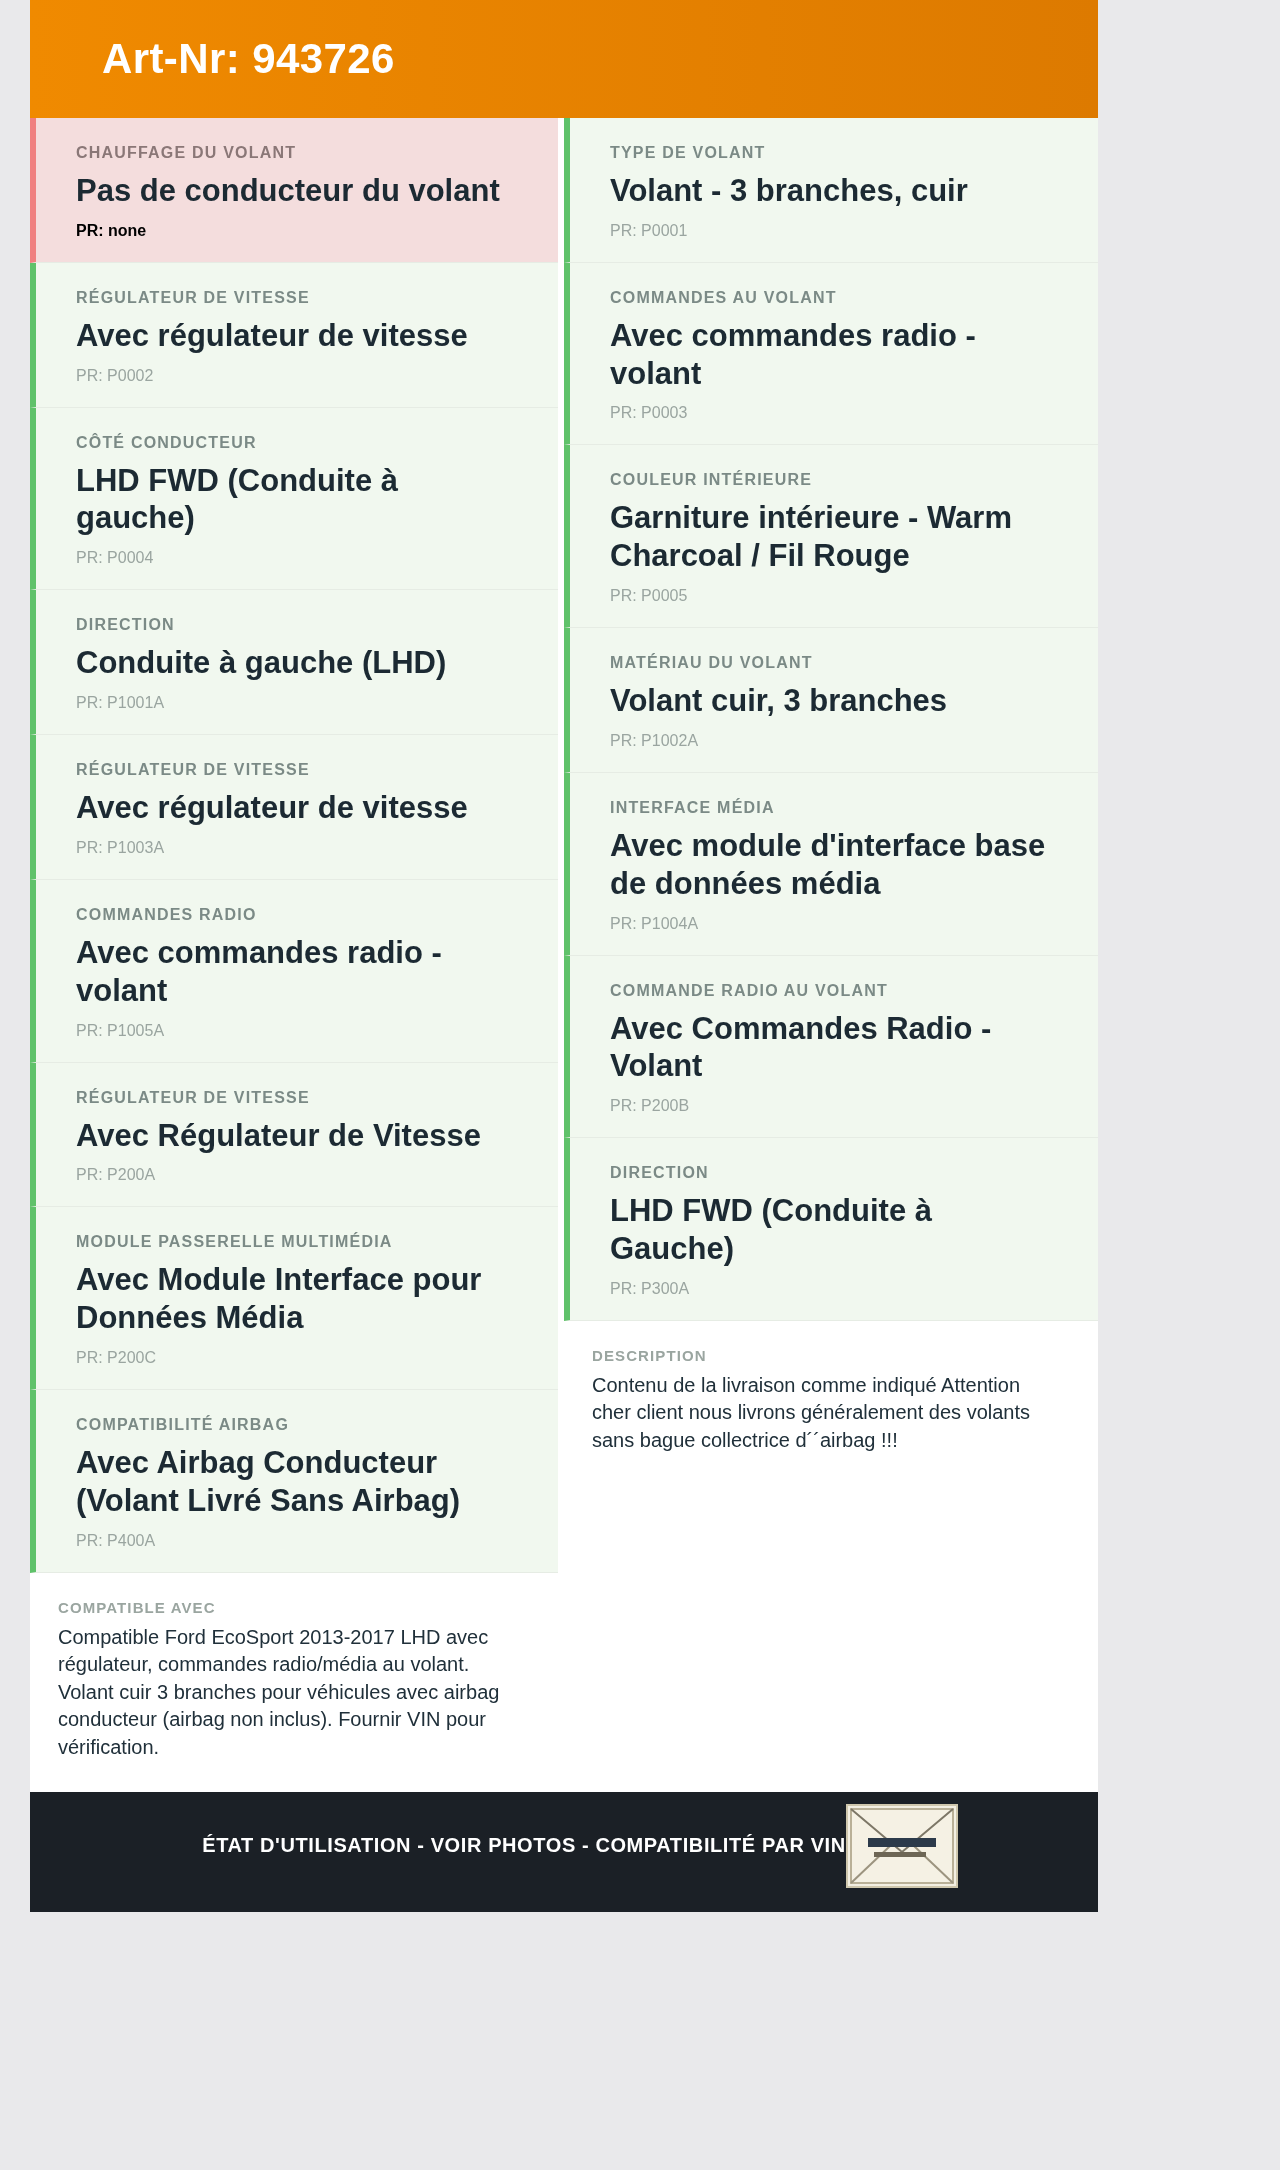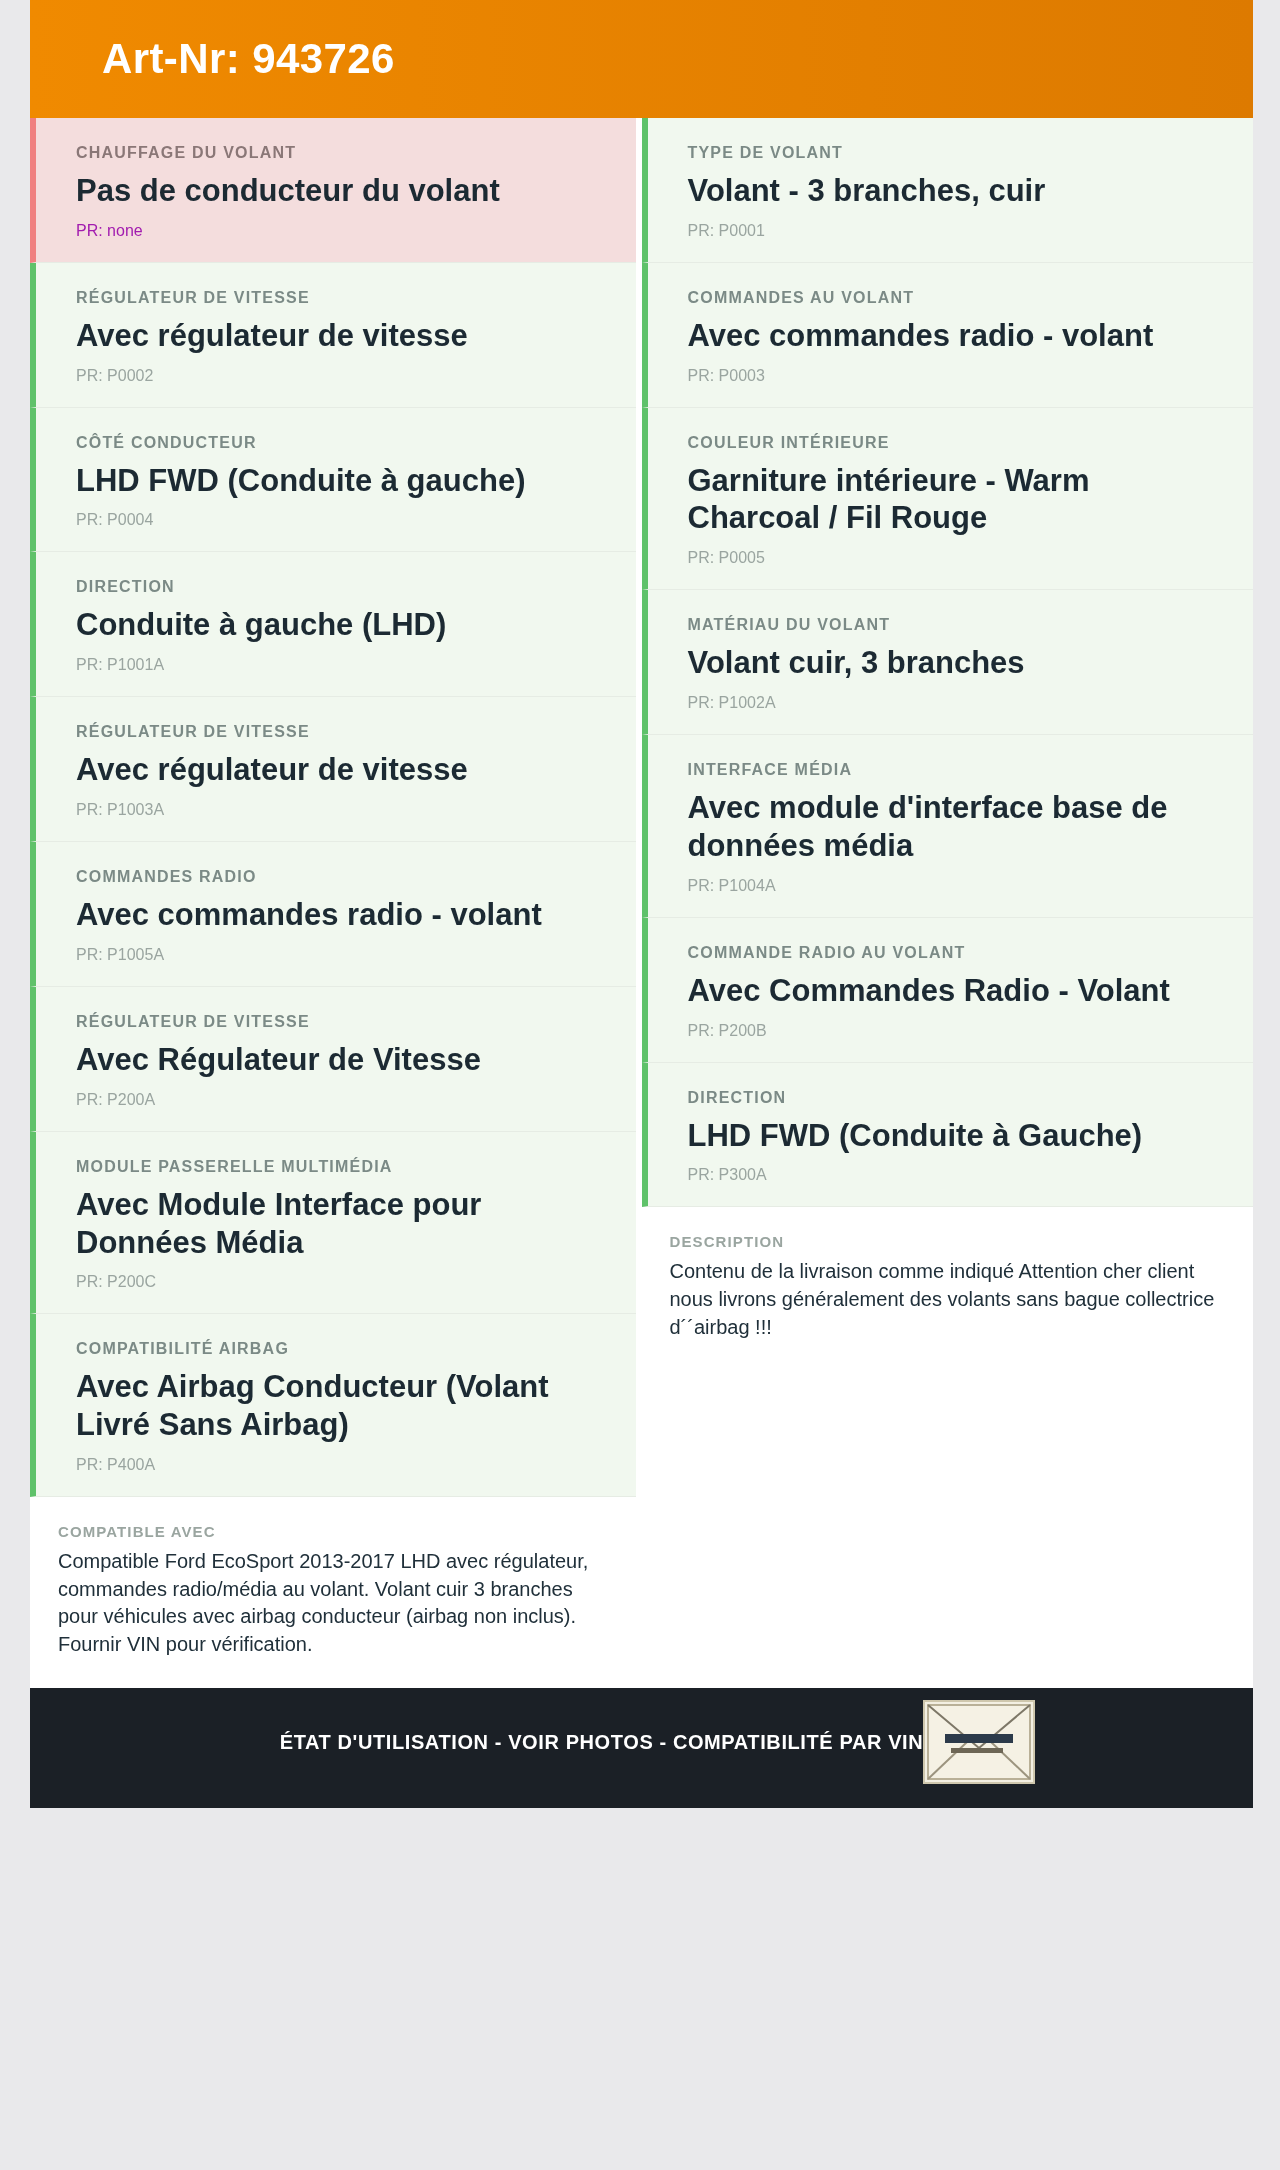--- a/index.html
+++ b/index.html
@@ -12,21 +12,21 @@
     position: relative;
     width: 1280px;
     min-height: 2170px;
     background: #e9e9eb;
     overflow: hidden;
   }
   .sheet {
     position: absolute;
     left: 30px;
     top: 0;
-    width: 1223px;
+    width: 1068px;
     background: #ffffff;
   }
   
   .header {
     background: #ef8200;
     background: linear-gradient(90deg,#f08a00 0%, #dd7a00 100%);
     height: 118px;
     display: flex;
     align-items: center;
     padding-left: 72px;
@@ -76,21 +76,21 @@
     font-size: 31px;
     line-height: 1.22;
     font-weight: bold;
     color: #1c2a33;
     margin-bottom: 12px;
   }
   .card .pr {
     font-size: 16px;
     color: #9aa5a0;
   }
-  .card.alert .pr { color: #a21caf; }
+  .card.alert .pr { color: #000000; font-weight: bold; }
 
   
   .plain {
     background: #ffffff;
     border-left: none;
     padding: 26px 34px 30px 28px;
     box-sizing: border-box;
   }
   .plain .label {
     font-size: 15px;

